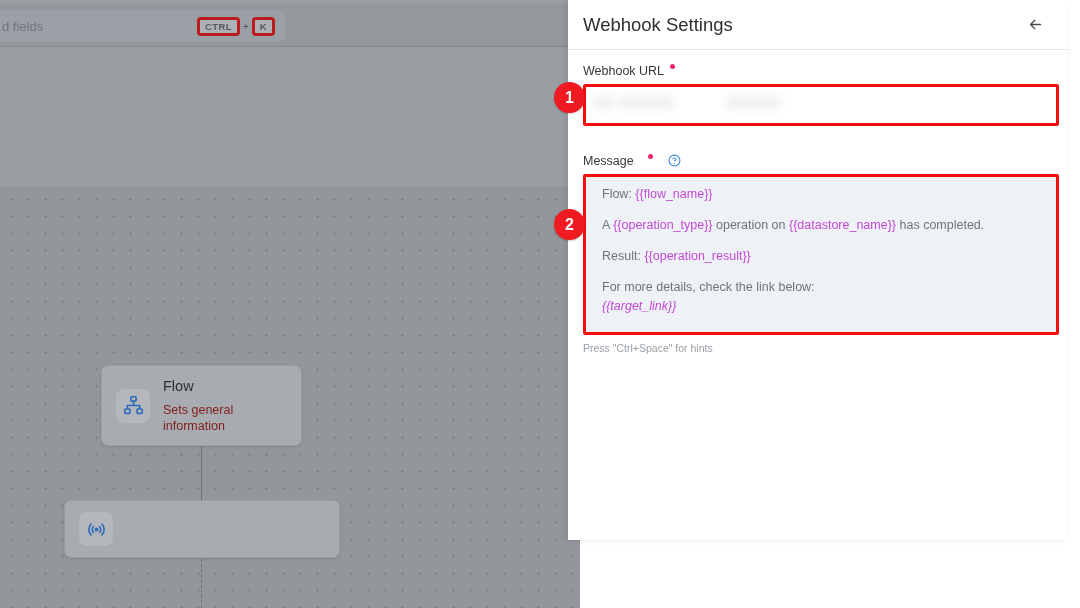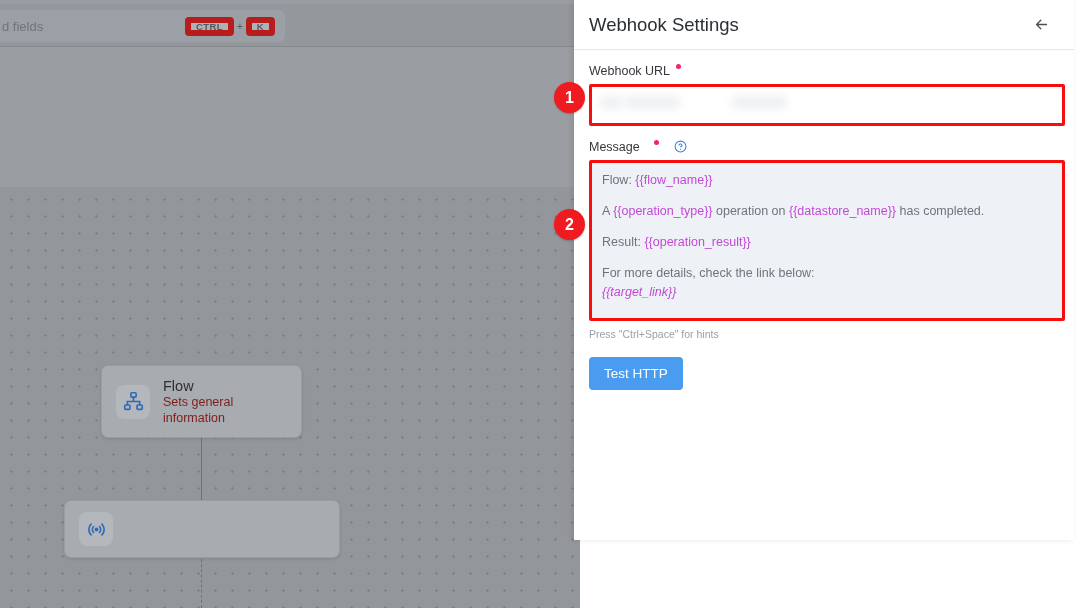--- a/index.html
+++ b/index.html
@@ -52,21 +52,21 @@
     padding-left: 48px;
   }
   .kbd {
     display: inline-flex;
     align-items: center;
     justify-content: center;
     min-width: 21px;
     height: 19px;
     padding: 0 5px;
     background: #aeb2b7;
-    border: 6px solid #b91c1c;
+    border: 3px solid #b91c1c;
     border-radius: 4px;
     font-size: 9.5px;
     font-weight: bold;
     color: #54585d;
     letter-spacing: .4px;
   }
   .kbd-plus {
     font-size: 10px;
     color: #54585d;
     margin: 0 3px;
@@ -115,34 +115,34 @@
   .node-icon {
     width: 34px; height: 34px;
     border-radius: 8px;
     background: #b4b7bc;
     display: flex;
     align-items: center;
     justify-content: center;
     flex: none;
     margin-right: 13px;
   }
-  .node-text { display: flex; flex-direction: column; line-height: 1.25; }
+  .node-text { display: flex; flex-direction: column; line-height: 1.25; gap: 8px; }
   .node-title {
     font-size: 14.5px;
     color: #2c3033;
   }
   .node-sub {
     font-size: 12.5px;
     color: #7f1d1d;
   }
 
   
   #side-panel {
     position: absolute;
-    right: 6px; top: 0;
+    right: 12px; top: 0;
     width: 500px;
     height: 540px;
     background: #ffffff;
     box-shadow: -2px 0 6px rgba(0,0,0,.10);
   }
   #panel-header {
     height: 50px;
     display: flex;
     align-items: center;
     justify-content: space-between;
@@ -205,21 +205,21 @@
     background: #e9ebee;
     filter: blur(4px);
     opacity: .75;
     border-radius: 3px;
   }
 
   #message-box {
     width: 470px;
     height: 155px;
     background: #eef2f7;
-    padding: 9px 10px;
+    padding: 9px 16px;
     overflow: hidden;
     font-size: 12.5px;
     line-height: 1.35;
     color: #70747a;
   }
   #message-box p { margin-bottom: 14px; white-space: nowrap; }
   #message-box p:last-child { margin-bottom: 16px; font-style: italic; }
   .var { color: #c348d6; }
   .link-line { margin-top: -12px !important; }
 
@@ -327,21 +327,21 @@
 
     <div class="hl-box" style="width:476px;">
       <div id="url-input">
         <span class="blur-chunk" style="left:8px; top:9px; width:22px; height:13px;"></span>
         <span class="blur-chunk" style="left:33px; top:9px; width:55px; height:13px;"></span>
         <span class="blur-chunk" style="left:140px; top:9px; width:55px; height:13px;"></span>
       </div>
     </div>
 
     
-    <div class="field-label" style="margin-top:14px;gap:8px;">
+    <div class="field-label" style="margin-top:28px;gap:8px;">
       <span>Message</span>
       <span class="req-dot"></span>
       <span class="help-icon">
         <svg width="13" height="13" viewBox="0 0 24 24" fill="none" stroke="currentColor" stroke-width="2">
           <circle cx="12" cy="12" r="10"></circle>
           <path d="M9.2 9.2a2.9 2.9 0 0 1 5.6 1c0 1.9-2.8 2.4-2.8 2.4" stroke-linecap="round"></path>
           <circle cx="12" cy="17.2" r="1.05" fill="currentColor" stroke="none"></circle>
         </svg>
       </span>
     </div>
@@ -361,18 +361,17 @@
           <span>For more details, check the link below:</span>
         </p>
         <p class="link-line">
           <span class="var">{{target_link}}</span>
         </p>
       </div>
     </div>
 
     <div id="hint-text">Press "Ctrl+Space" for hints</div>
 
-    <button id="test-btn">Test HTTP</button>
   </div>
 </div>
 
 <div class="badge" style="left:554px; top:82px;">1</div>
 <div class="badge" style="left:554px; top:209px;">2</div>
 
 </body></html>

